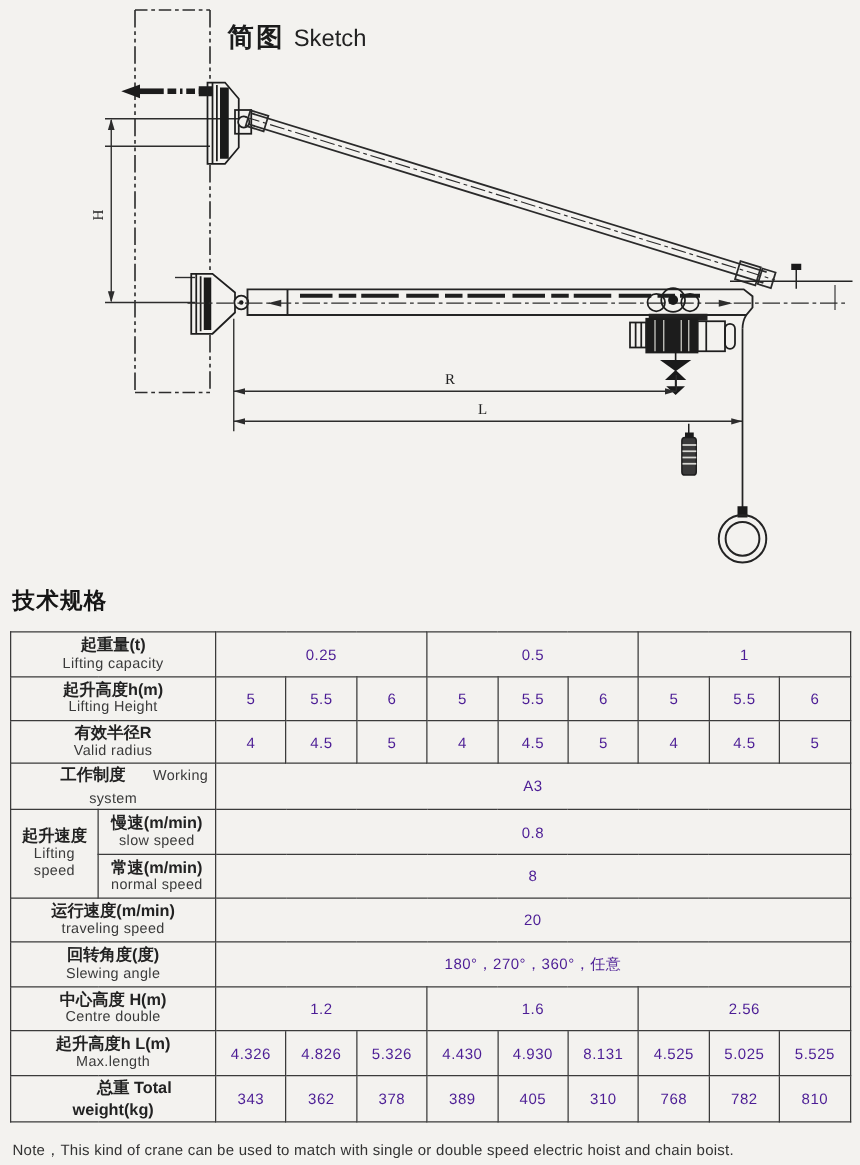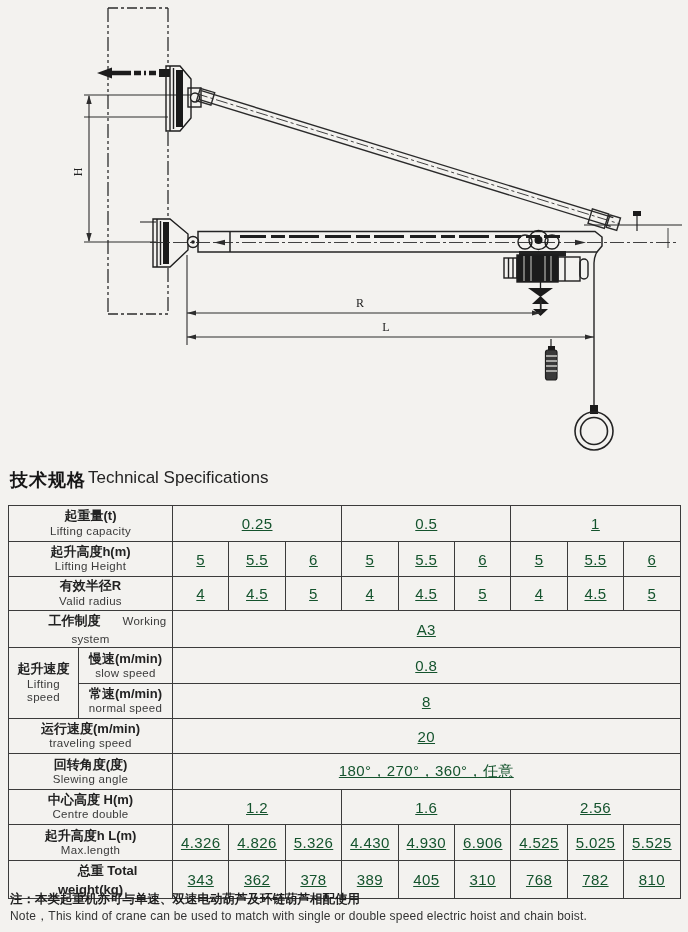--- a/index.html
+++ b/index.html
@@ -33,31 +33,35 @@
     border-collapse:collapse;table-layout:fixed;
   }
   .spec-table td{
     border:1.6px solid #3b3b3b;text-align:center;vertical-align:middle;
     padding:0 2px;overflow:hidden;
   }
   .lblzh{font-size:13px;font-weight:bold;color:#222;line-height:1.25;}
   .lblen{font-size:11.5px;color:#3a3a3a;line-height:1.2;letter-spacing:0.3px;}
   .inline-lbl .lblzh,.inline-lbl .lblen{display:inline;margin-left:34px;}
   .inline-lbl .lblen{margin-left:22px;}
-  .val{font-size:15px;color:#14532d;letter-spacing:0.4px;text-decoration:underline;}
+  .val{font-size:12px;color:#4c1d95;letter-spacing:0.4px;}
 
   
   .note{position:absolute;left:10px;top:893px;white-space:nowrap;}
   .note .zh{font-size:12.5px;font-weight:bold;color:#1f1f1f;line-height:1.1;}
-  .note .en{font-size:12px;color:#333;margin-top:1px;letter-spacing:0.2px;}
+  .note .en{font-size:12px;color:#333;margin-top:19px;letter-spacing:0.2px;}
 </style>
 </head>
 <body>
 
 <div class="sketch-wrap">
+  <div class="sketch-title">
+    <span class="zh">简图</span>
+    <span class="en">Sketch</span>
+  </div>
 
   <svg width="688" height="462" viewBox="0 0 688 462">
 
     <g stroke="#2d2d2d" stroke-width="1.3" fill="none">
       <line x1="108" y1="8" x2="108" y2="314" stroke-dasharray="14 3 3 3 3 3"></line>
       <line x1="168" y1="8" x2="168" y2="66" stroke-dasharray="14 3 3 3 3 3"></line>
       <line x1="168" y1="132" x2="168" y2="218" stroke-dasharray="14 3 3 3 3 3"></line>
       <line x1="168" y1="268" x2="168" y2="314" stroke-dasharray="14 3 3 3 3 3"></line>
       <line x1="108" y1="8" x2="168" y2="8" stroke-dasharray="10 3 3 3"></line>
       <line x1="108" y1="314" x2="168" y2="314" stroke-dasharray="10 3 3 3"></line>
@@ -191,21 +195,20 @@
     <g stroke="#242424" stroke-width="1.6" fill="none">
       <rect x="590" y="405" width="8" height="9" fill="#1a1a1a" stroke="none"></rect>
       <circle cx="594" cy="431" r="19"></circle>
       <circle cx="594" cy="431" r="13.5"></circle>
     </g>
   </svg>
 </div>
 
 <div class="specs-title">
   <span class="zh">技术规格</span>
-  <span class="en">Technical Specifications</span>
 </div>
 
 <table class="spec-table">
   <colgroup>
     <col style="width:70px">
       <col style="width:94px">
     <col style="width:56.4px">
       <col style="width:56.4px">
       <col style="width:56.4px">
     <col style="width:56.4px">
@@ -315,21 +318,21 @@
   <tr style="height:36px">
     <td colspan="2">
       <div class="lblzh">起升高度h L(m)</div>
       <div class="lblen">Max.length</div>
     </td>
     <td class="val">4.326</td>
     <td class="val">4.826</td>
     <td class="val">5.326</td>
     <td class="val">4.430</td>
     <td class="val">4.930</td>
-    <td class="val">6.906</td>
+    <td class="val">8.131</td>
     <td class="val">4.525</td>
     <td class="val">5.025</td>
     <td class="val">5.525</td>
   </tr>
 
   <tr style="height:33px">
     <td colspan="2" class="inline-lbl">
       <span class="lblzh">总重  Total  weight(kg)</span>
     </td>
     <td class="val">343</td>
@@ -339,15 +342,14 @@
     <td class="val">405</td>
     <td class="val">310</td>
     <td class="val">768</td>
     <td class="val">782</td>
     <td class="val">810</td>
   </tr>
 </tbody>
   </table>
 
 <div class="note">
-  <div class="zh">注：本类起重机亦可与单速、双速电动葫芦及环链葫芦相配使用</div>
   <div class="en">Note，This kind of crane can be used to match with single or double speed electric hoist and chain boist.</div>
 </div>
 
 </body></html>

